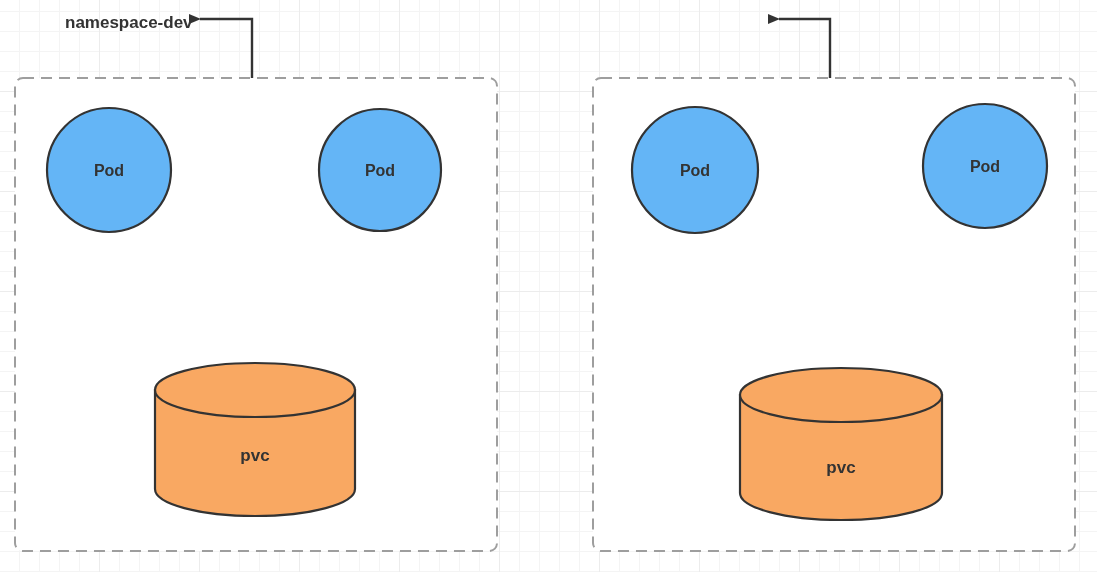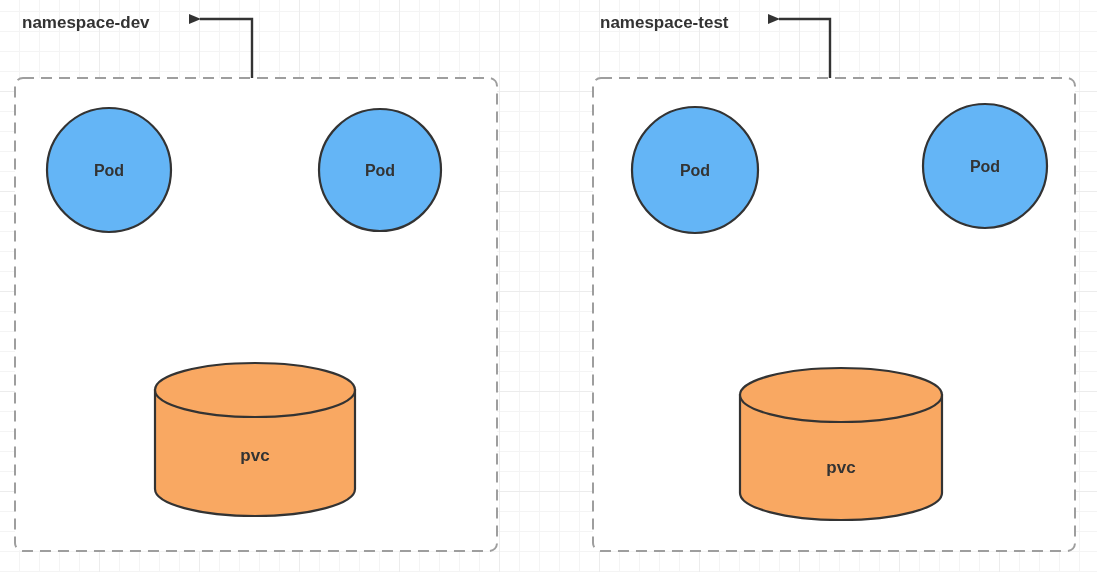--- a/index.html
+++ b/index.html
@@ -36,41 +36,41 @@
     width: 1097px;
     height: 572px;
   }
   .ns-label {
     position: absolute;
     font-size: 17px;
     font-weight: bold;
     color: #333333;
     white-space: nowrap;
     letter-spacing: 0px;
+    margin-left: 43px;
   }
   .node-text {
     font-size: 16px;
     font-weight: bold;
     fill: #333333;
     text-anchor: middle;
     dominant-baseline: central;
     font-family: "Liberation Sans", "DejaVu Sans", sans-serif;
   }
   .pvc-text {
     font-size: 17px;
   }
 </style>
 </head>
 <body>
 
 <div id="canvas">
 
   <div class="ns-label" style="left:22px; top:13px;">namespace-dev</div>
 
-  <div class="ns-label" style="left:600px; top:13px;">namespace-test</div>
 
   <svg class="svg-layer" viewBox="0 0 1097 572">
     <defs>
       <marker id="arrowhead" markerWidth="12" markerHeight="10" refX="1" refY="5" orient="auto" markerUnits="userSpaceOnUse">
         <path d="M 12,0 L 0,5 L 12,10 z" fill="#333333"></path>
       </marker>
     </defs>
 
     <g>
 

